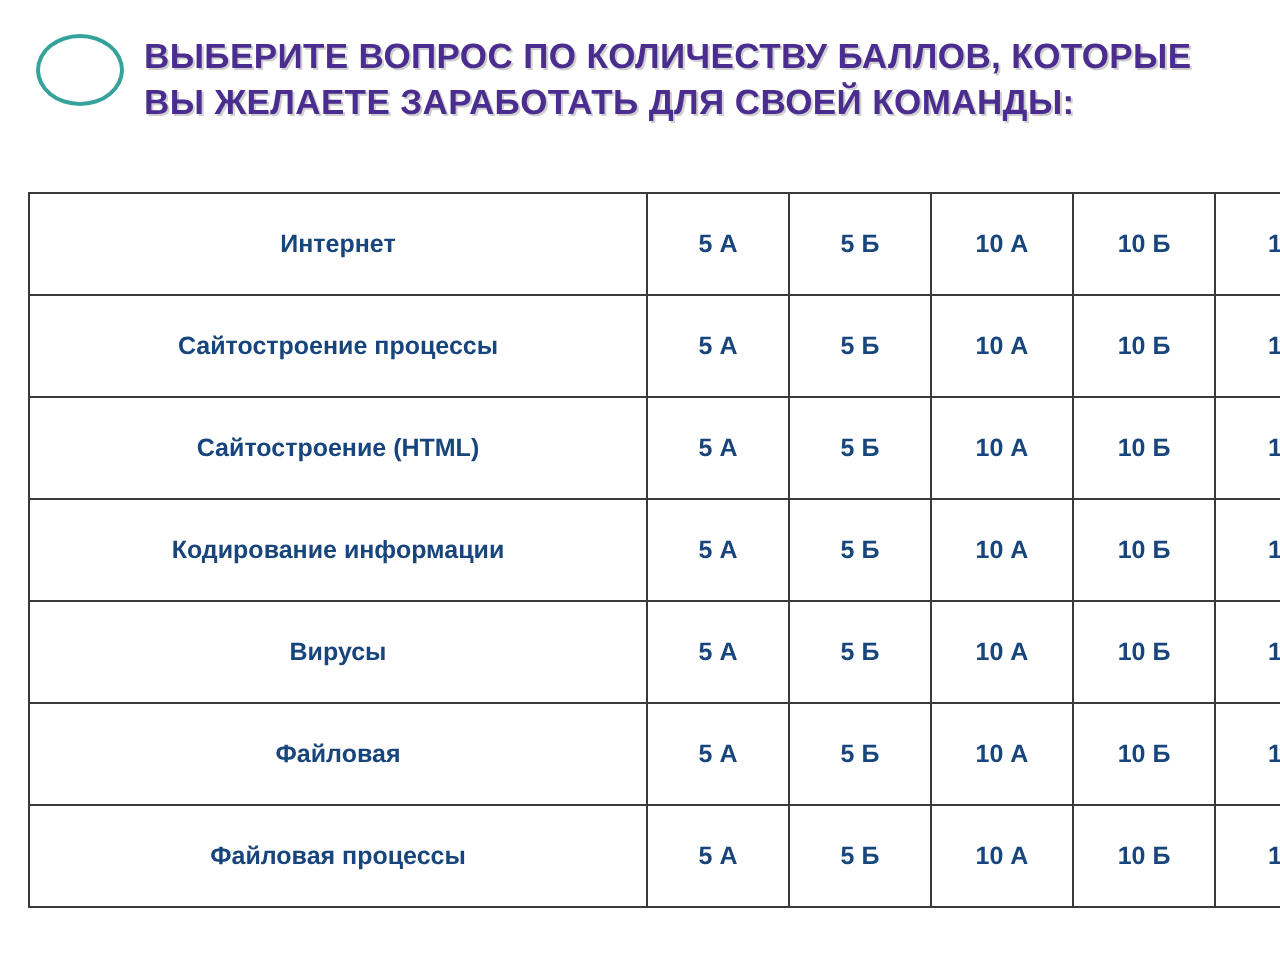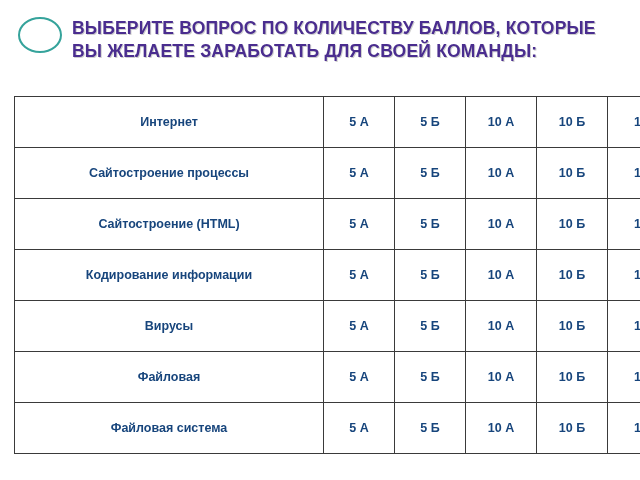--- a/index.html
+++ b/index.html
@@ -130,21 +130,21 @@
         </tr>
         <tr>
           <td class="topic">Файловая</td>
           <td class="score">5 А</td>
           <td class="score">5 Б</td>
           <td class="score">10 А</td>
           <td class="score">10 Б</td>
           <td class="score last">15</td>
         </tr>
         <tr>
-          <td class="topic">Файловая система</td>
+          <td class="topic">Файловая процессы</td>
           <td class="score">5 А</td>
           <td class="score">5 Б</td>
           <td class="score">10 А</td>
           <td class="score">10 Б</td>
           <td class="score last">15</td>
         </tr>
       </tbody>
     </table>
   </div>
 

